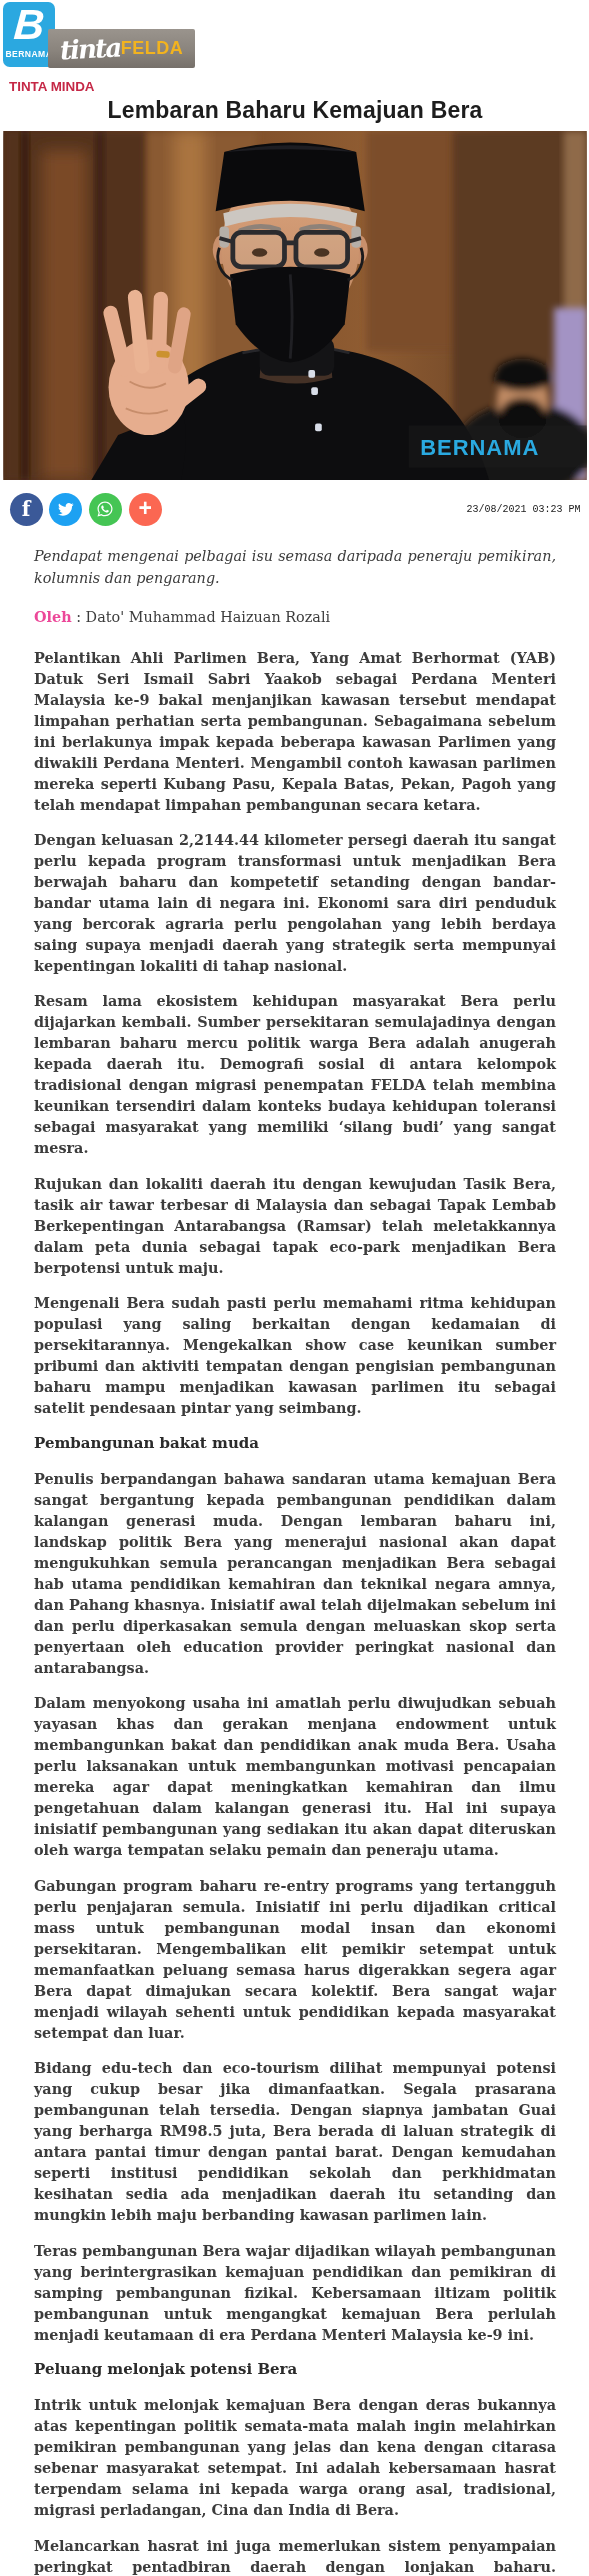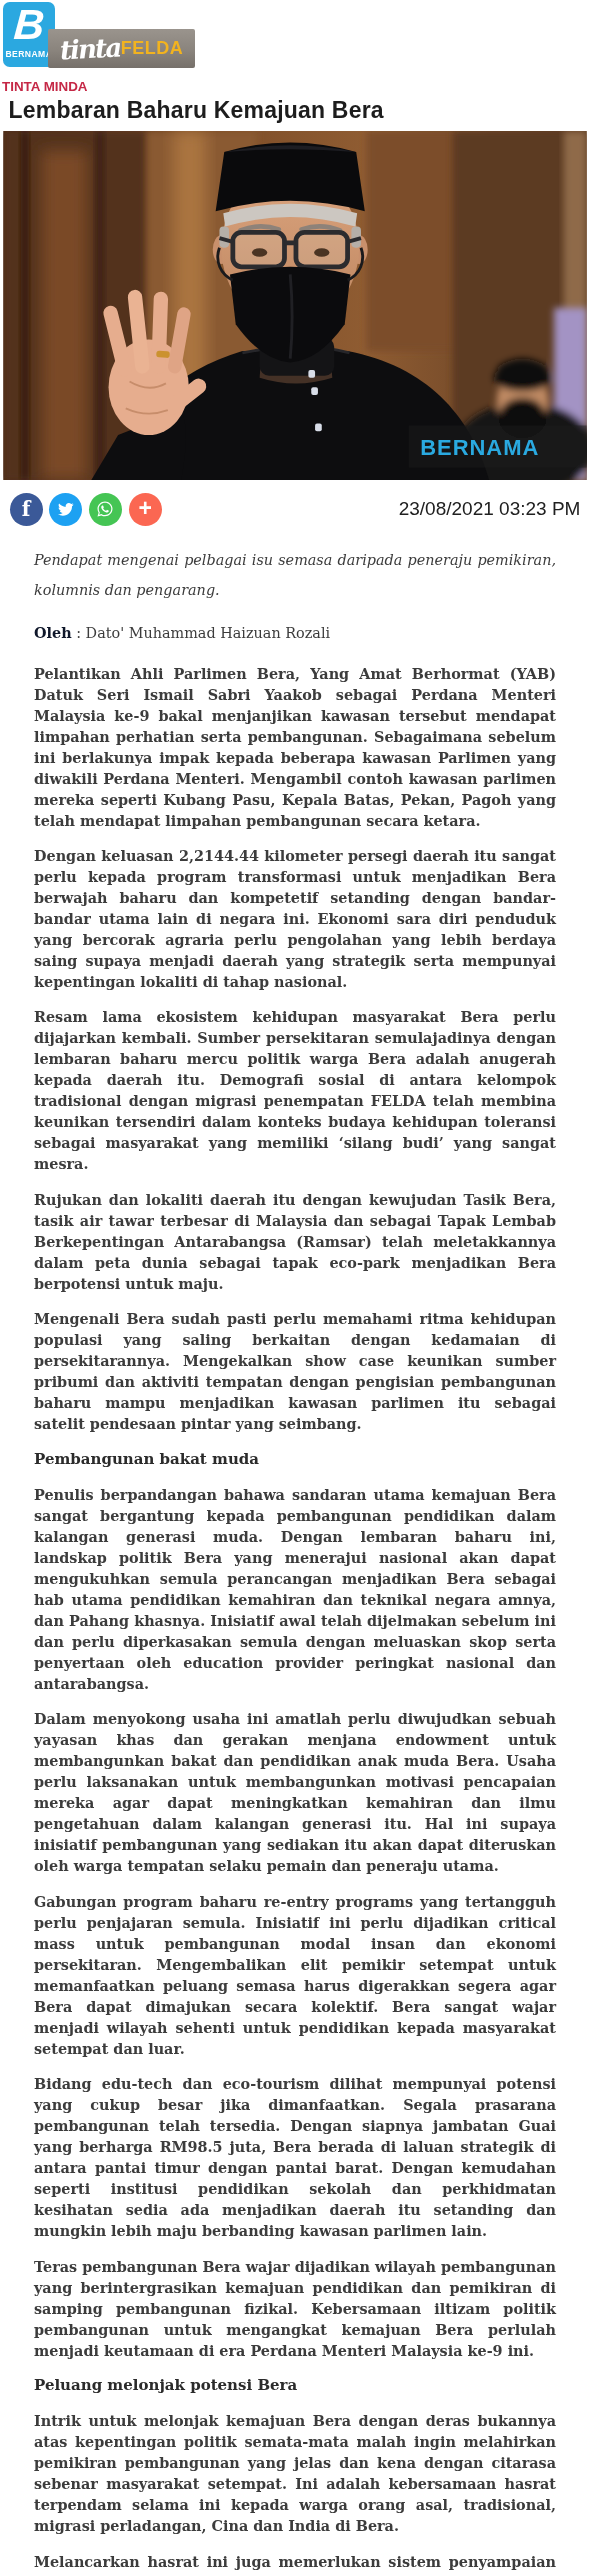--- a/index.html
+++ b/index.html
@@ -9,39 +9,39 @@
   .bernama-logo{position:absolute;left:2.9px;top:1.9px;width:52px;height:65px;background:#2ba8e0;border-radius:6.7px;
     display:flex;flex-direction:column;align-items:center;justify-content:flex-start;cursor:pointer;}
   .bernama-b{font-family:"Liberation Sans",sans-serif;font-weight:bold;font-style:italic;font-size:42px;line-height:46px;color:#ffffff;transform:skewX(-4deg);}
   .bernama-word{font-family:"Liberation Sans",sans-serif;font-weight:bold;font-size:8.6px;letter-spacing:0.4px;color:#ffffff;margin-top:1px;}
   .tinta-logo{position:absolute;left:48px;top:29px;width:147px;height:39px;border-radius:1.9px;
     background:linear-gradient(180deg,#9a948d 0%,#8a847d 55%,#76706a 100%);
     display:flex;align-items:center;justify-content:center;cursor:pointer;}
   .tinta-script{font-family:"DejaVu Serif",serif;font-style:italic;font-weight:bold;font-size:26px;color:#ffffff;letter-spacing:-1.9px;transform:rotate(-3deg);}
   .tinta-caps{font-family:"Liberation Sans",sans-serif;font-weight:bold;font-size:18px;color:#f2b31f;letter-spacing:0.5px;margin-left:1px;}
   
-  .section-label{font-family:"Liberation Sans",sans-serif;font-weight:bold;font-size:13.4px;color:#c52846;margin:7.7px 0 2.9px;padding:0 2px;}
-  .article-title{font-family:"Liberation Sans",sans-serif;font-weight:bold;font-size:23px;color:#1d1d1d;margin:0 0 7.7px;padding:0 8.6px;letter-spacing:0.2px;}
+  .section-label{font-family:"Liberation Sans",sans-serif;font-weight:bold;font-size:13.4px;color:#c52846;margin:7.7px 0 2.9px;padding:0 9px;}
+  .article-title{font-family:"Liberation Sans",sans-serif;font-weight:bold;font-size:23px;color:#1d1d1d;margin:0 0 7.7px;padding:0 8.6px;letter-spacing:0.2px;text-align:center;}
   
   .photo-wrap{margin:0 2.9px;line-height:0;}
   
   .share-row{display:flex;align-items:center;padding:12.4px 9.6px 0 9.6px;}
   .icon-circle{width:33px;height:33px;border-radius:50%;margin-right:6.7px;display:flex;align-items:center;justify-content:center;cursor:pointer;flex:0 0 auto;}
   .ic-fb{background:#3b5998;}
   .ic-tw{background:#1da1f2;}
   .ic-wa{background:#45c554;}
   .ic-plus{background:#fb6752;}
   .fb-glyph{font-family:"DejaVu Serif",serif;font-weight:bold;font-size:20px;color:#fff;line-height:1;margin-top:-1px;}
   .plus-glyph{font-family:"Liberation Sans",sans-serif;font-weight:bold;font-size:23px;color:#fff;line-height:1;margin-top:-1.9px;}
-  .pub-date{margin-left:auto;font-family:Liberation Sans, sans-serif;font-size:19px;color:#202020;}
+  .pub-date{margin-left:auto;font-family:Liberation Mono, monospace;font-size:10px;color:#202020;}
   
   .article{padding:19px 34px 25px 34px;}
-  .tagline{font-style:italic;font-size:14.4px;line-height:30px;text-align:justify;color:#3c3c3c;margin:0 0 17px;}
+  .tagline{font-style:italic;font-size:14.4px;line-height:22px;text-align:justify;color:#3c3c3c;margin:0 0 17px;}
   .byline{font-size:14.4px;line-height:21px;margin:0 0 19px;color:#3c3c3c;}
-  .byline b{color:#0f172a;margin-top:20px;}
+  .byline b{color:#ec4899;margin-top:20px;}
   .body-para{font-size:14.4px;line-height:21px;text-align:justify;margin:0 0 14.4px;color:#3c3c3c;font-weight:bold;}
   .body-heading{font-size:15px;line-height:21px;font-weight:bold;color:#2b2b2b;margin:9.6px 0 14.4px;}
 </style>
 </head>
 <body>
 
 <div class="page">
 
   <div class="logo-row">
     <div class="bernama-logo">

